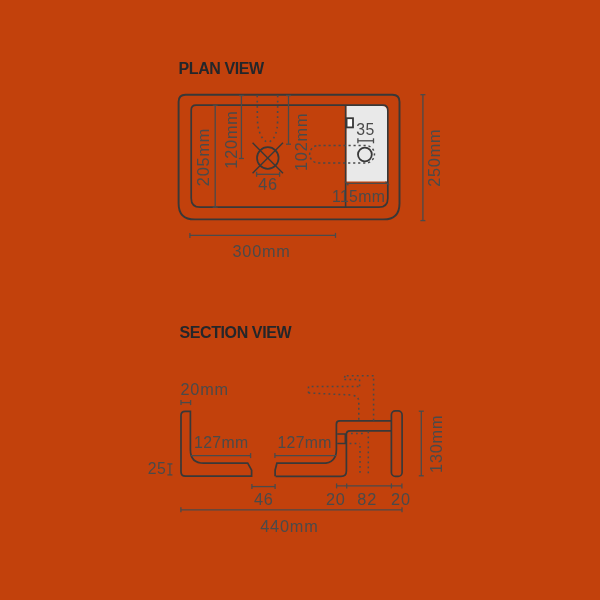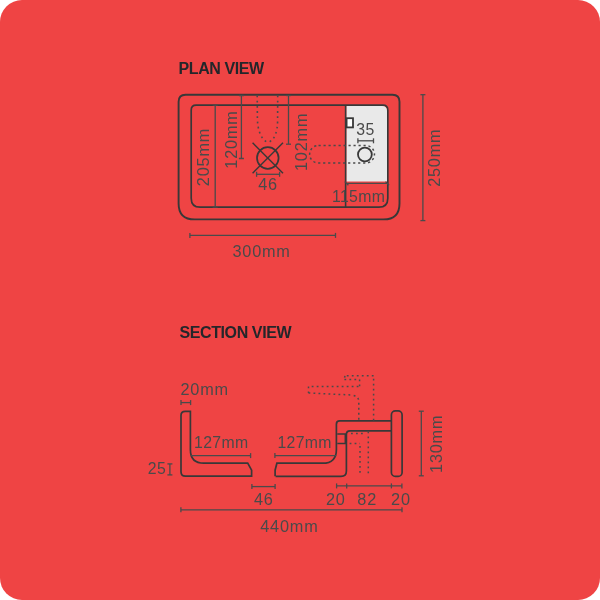--- a/index.html
+++ b/index.html
@@ -1,16 +1,16 @@
 <!DOCTYPE html>
 <html><head>
 <meta charset="utf-8">
 <style>
   html,body{margin:0;padding:0;background:#ffffff;}
-  .page{width:600px;height:600px;position:relative;background:#ef4444;overflow:hidden;border-radius:22px;}
+  .page{width:600px;height:600px;position:relative;background:#c2410c;overflow:hidden;}
   svg{position:absolute;top:0;left:0;}
   text{font-family:"Liberation Sans",sans-serif;fill:#4a4a4a;}
   .title{font-weight:bold;fill:#24262a;font-size:16px;letter-spacing:-0.4px;}
   .dim{font-size:15.8px;letter-spacing:0.35px;}
   .dimbig{font-size:16.3px;letter-spacing:0.8px;}
 </style>
 </head>
 <body>
 <div class="page">
 <svg width="600" height="600" viewBox="0 0 600 600">

